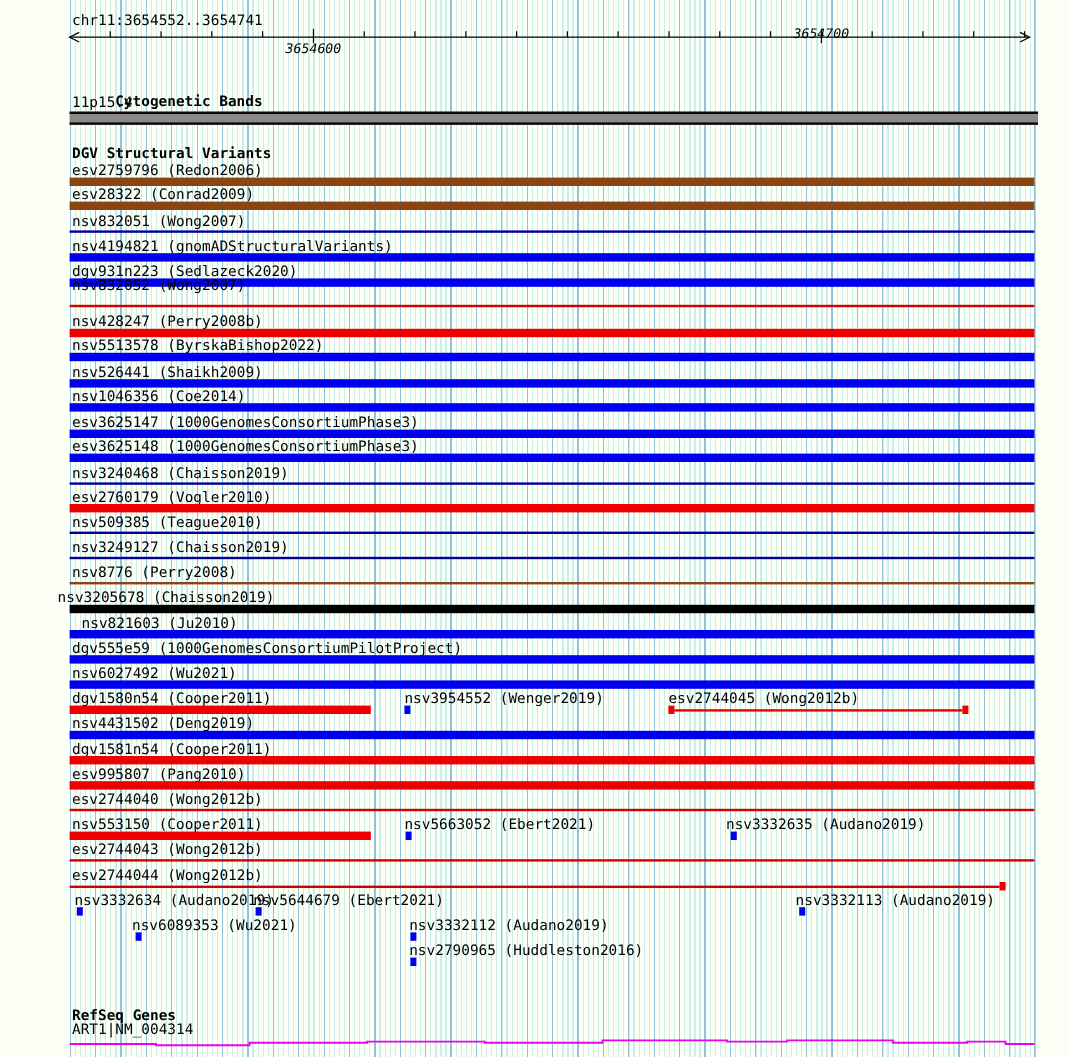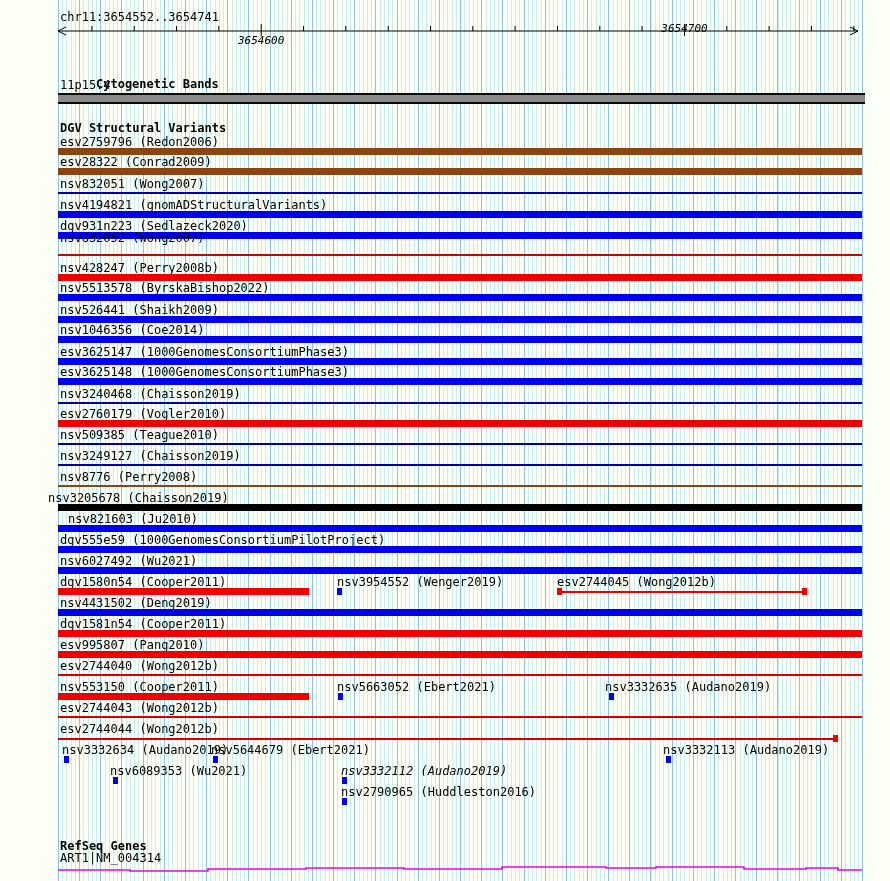--- a/index.html
+++ b/index.html
@@ -140,21 +140,21 @@
       <div class="glyph" style="left: 58px; top: 738px; width: 775px; height: 2px; background: rgb(212, 0, 0);"></div>
       <div class="glyph" style="left: 833px; top: 735px; width: 5px; height: 7px; background: rgb(238, 0, 0);"></div>
       <div class="feat-label" style="left: 62px; top: 744px;">nsv3332634 (Audano2019)</div>
       <div class="glyph" style="left: 64px; top: 756px; width: 5px; height: 7px; background: rgb(0, 0, 238);"></div>
       <div class="feat-label" style="left: 211px; top: 744px;">nsv5644679 (Ebert2021)</div>
       <div class="glyph" style="left: 213px; top: 756px; width: 5px; height: 7px; background: rgb(0, 0, 238);"></div>
       <div class="feat-label" style="left: 663px; top: 744px;">nsv3332113 (Audano2019)</div>
       <div class="glyph" style="left: 666px; top: 756px; width: 5px; height: 7px; background: rgb(0, 0, 238);"></div>
       <div class="feat-label" style="left: 110px; top: 765px;">nsv6089353 (Wu2021)</div>
       <div class="glyph" style="left: 113px; top: 777px; width: 5px; height: 7px; background: rgb(0, 0, 238);"></div>
-      <div class="feat-label" style="left: 341px; top: 765px; font-style: italic;">nsv3332112 (Audano2019)</div>
+      <div class="feat-label" style="left: 341px; top: 765px;">nsv3332112 (Audano2019)</div>
       <div class="glyph" style="left: 342px; top: 777px; width: 5px; height: 7px; background: rgb(0, 0, 238);"></div>
       <div class="feat-label" style="left: 341px; top: 786px;">nsv2790965 (Huddleston2016)</div>
       <div class="glyph" style="left: 342px; top: 798px; width: 5px; height: 7px; background: rgb(0, 0, 238);"></div>
     </div>
 
   <div class="txt bold" style="left:60px; top:840px;">RefSeq Genes</div>
   <div class="txt" style="left:60px; top:852px;">ART1|NM_004314</div>
   <svg id="gene-svg" width="890" height="881">
       <polyline points="58,870 130,870 130,871 208,871 208,869 306,869 306,868 404,868 404,869 502,869 502,867 606,867 606,868 656,868 656,867 744,867 744,869 806,869 806,868 838,868 838,870 862,870" fill="none" stroke="#ee00ee" stroke-width="1.6"></polyline>
     </svg>

